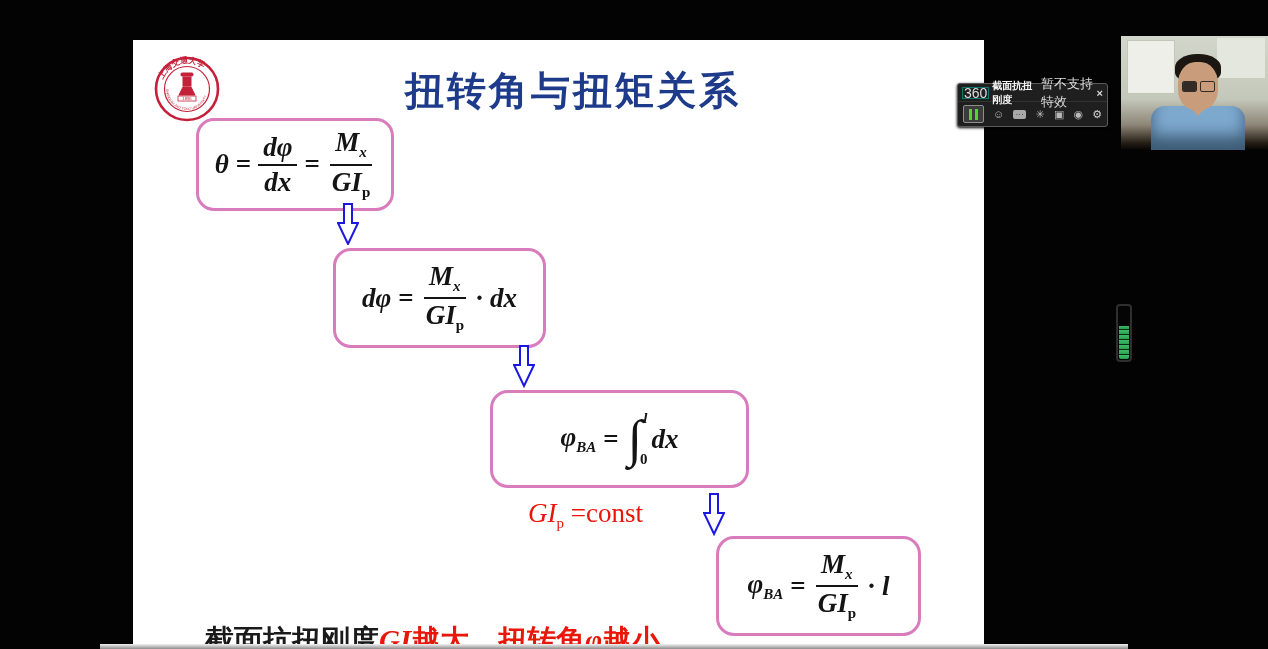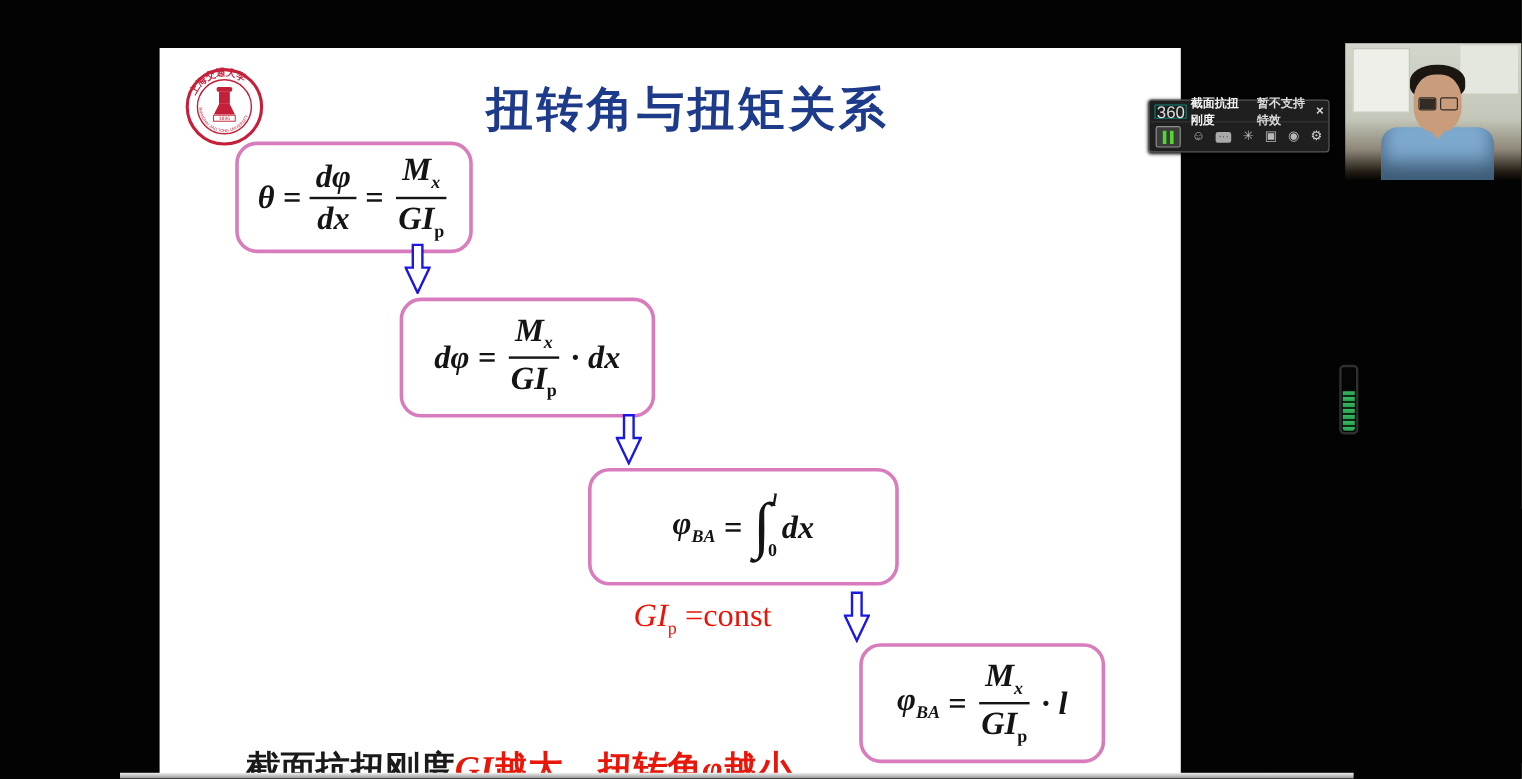--- a/index.html
+++ b/index.html
@@ -48,21 +48,21 @@
   
   .bottom-strip{position:absolute;left:100px;top:644px;width:1028px;height:5px;
                 background:linear-gradient(#f2f2f2,#8d8d8d);}
 
   
   .cam-toolbar{position:absolute;left:957px;top:83px;width:151px;height:44px;background:#1f1f1f;
                border:1px solid #5a5a5a;border-radius:3px;box-sizing:border-box;box-shadow:0 1px 3px #000;}
   .ct-titlerow{display:flex;align-items:center;height:17px;padding:0 4px;border-bottom:1px solid #333;}
   .ct-brand{font-size:14px;color:#ddd;border:1px solid #0f766e;padding:0 1px;margin-right:3px;line-height:10px;}
   .ct-name{font-size:10px;color:#f4f4f4;font-weight:bold;}
-  .ct-status{font-size:10px;color:#dcdcdc;margin-left:6px;font-weight:bold;}
+  .ct-status{font-size:13px;color:#dcdcdc;margin-left:6px;}
   .ct-close{margin-left:auto;font-size:11px;color:#d8d8d8;font-weight:bold;cursor:default;}
   .ct-icons{display:flex;align-items:center;justify-content:space-between;height:24px;padding:0 5px;}
   .ct-pause{width:21px;height:18px;background:#3c3c3c;border:1px solid #8f8f8f;border-radius:2px;
             display:flex;align-items:center;justify-content:center;gap:3px;box-sizing:border-box;}
   .ct-pause .bar{width:3px;height:11px;background:#52d631;}
   .ct-ico{font-size:11px;color:#b9b9b9;line-height:1;}
   .ct-bubble{display:inline-flex;align-items:center;justify-content:center;width:13px;height:9px;
              background:#a9a9a9;border-radius:2px;color:#2a2a2a;font-size:7px;line-height:1;letter-spacing:.5px;}
 
   

